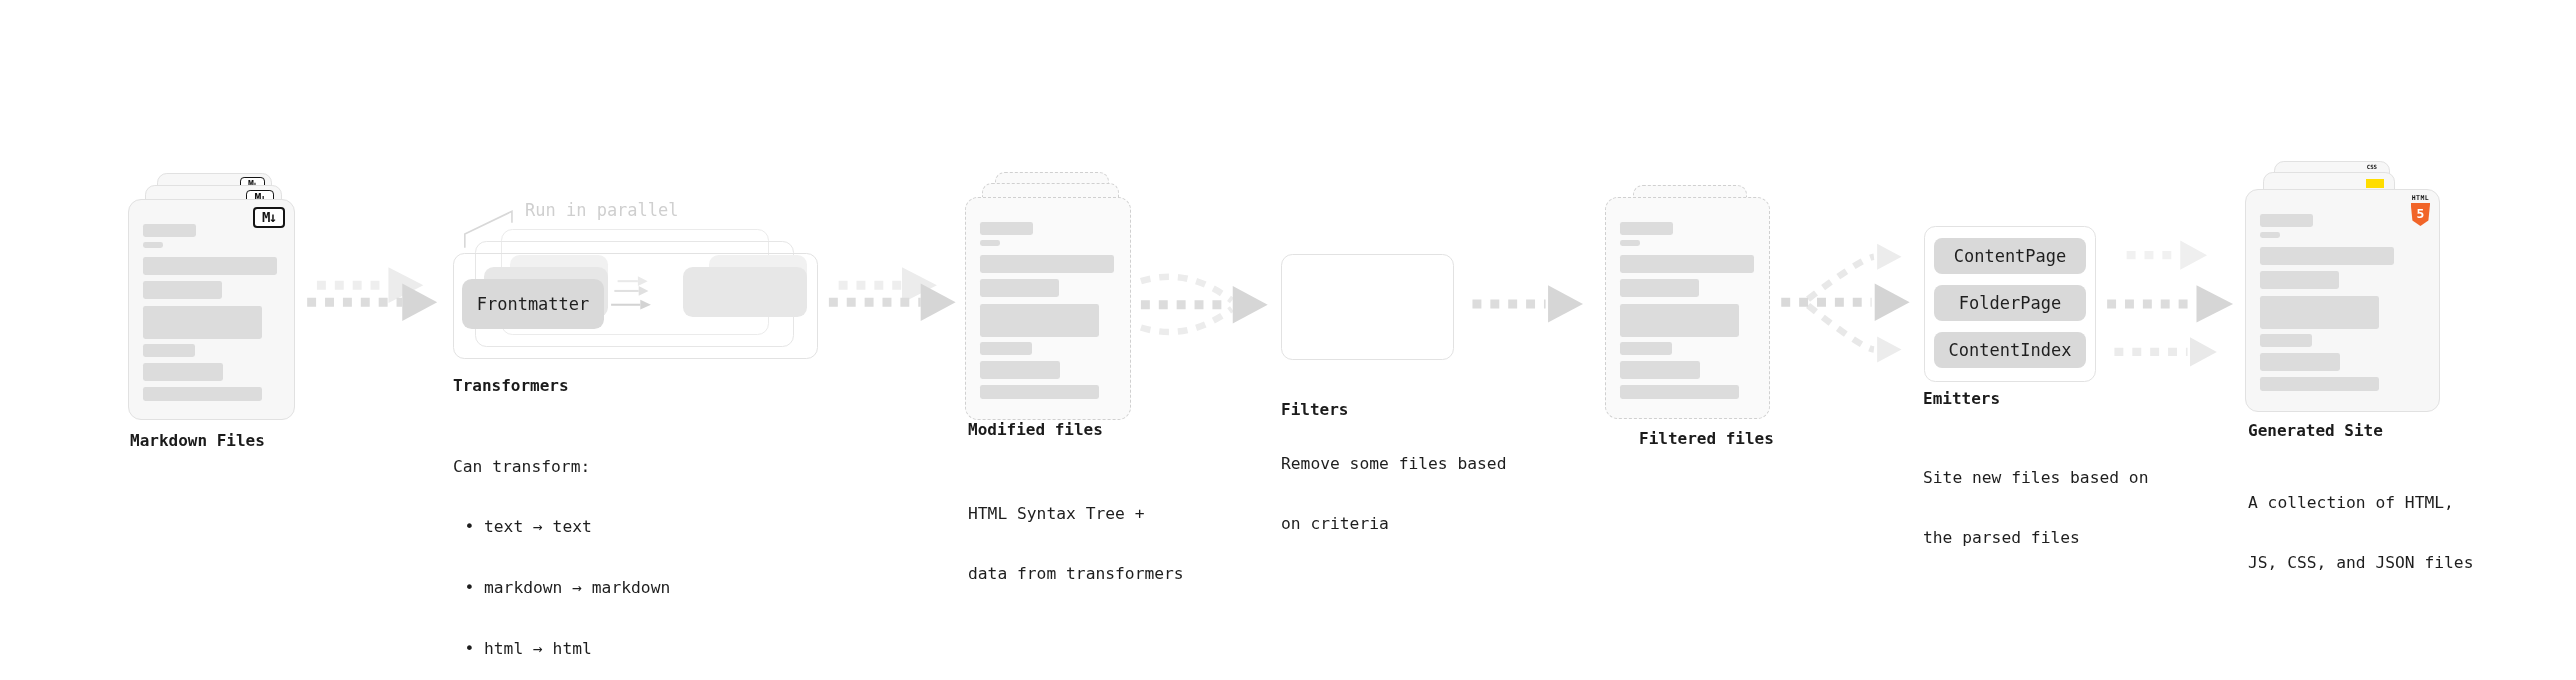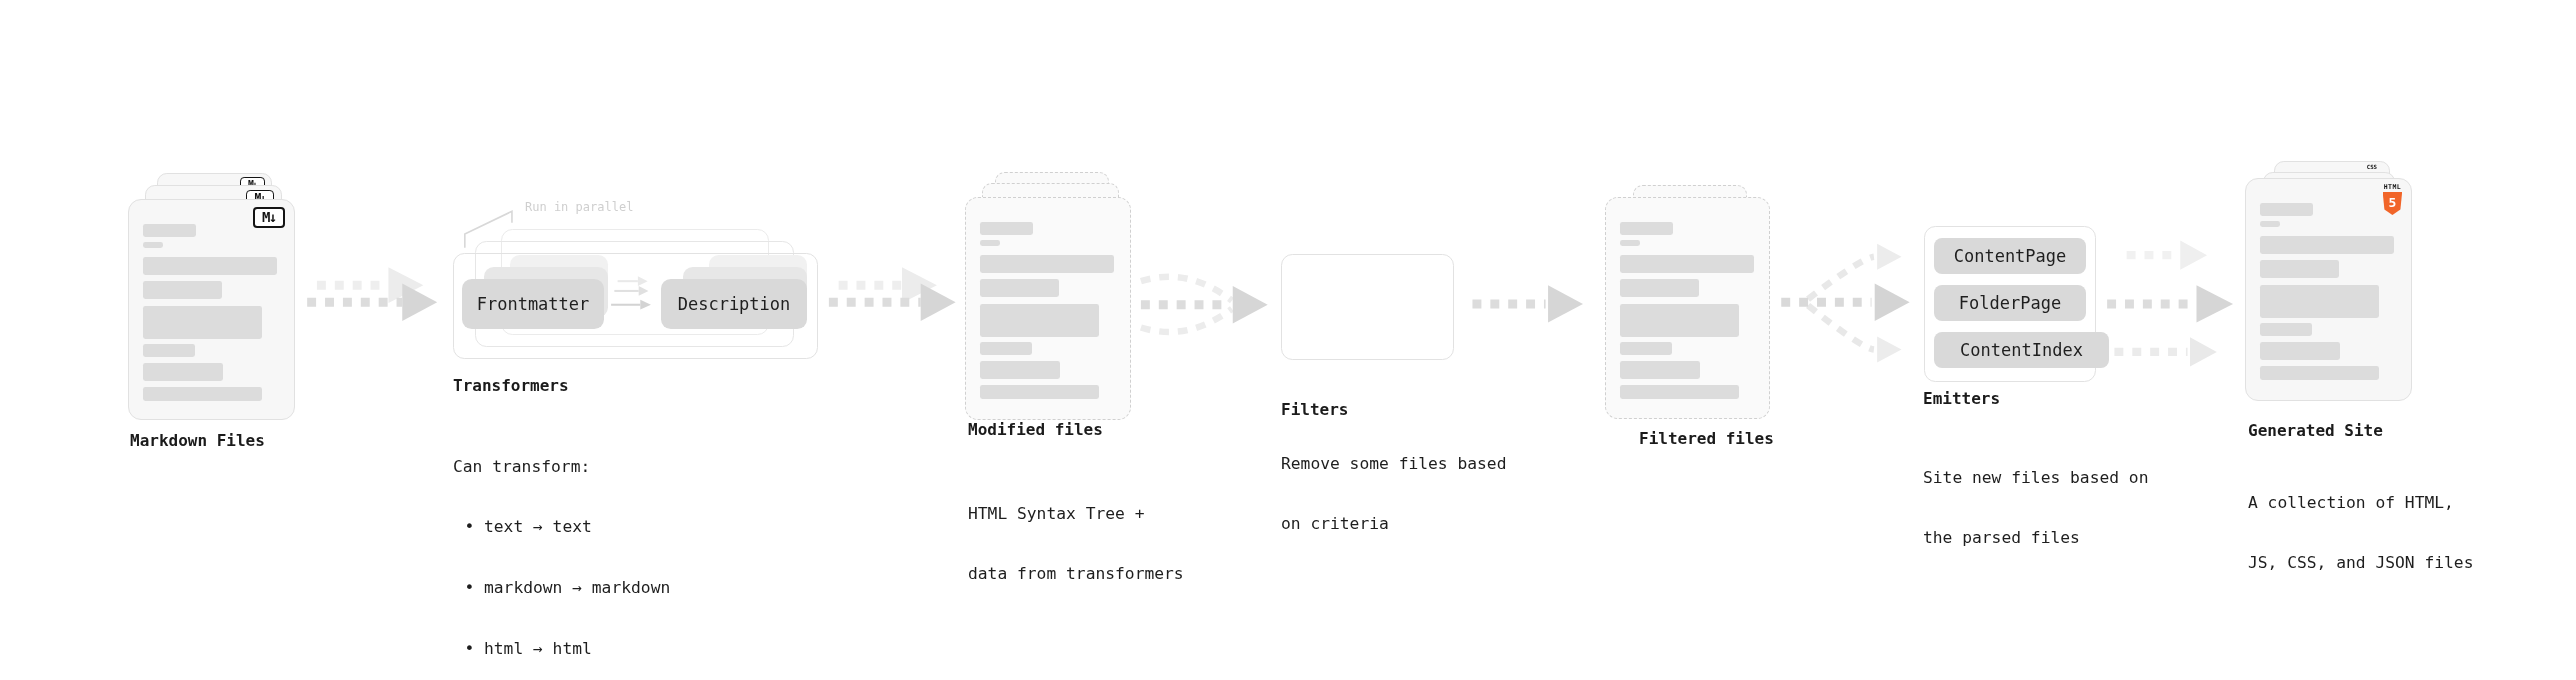--- a/index.html
+++ b/index.html
@@ -37,21 +37,21 @@
   .frame.l3{border-color:#ebebeb;}
   .btn{position:absolute;background:#d9d9d9;border-radius:9.8px;display:flex;align-items:center;justify-content:center;
        font-size:17px;color:#1f1f1f;z-index:4;}
   .ghost{position:absolute;border-radius:9.8px;z-index:3;}
   .ghost.g2{background:#e7e7e7;}
   .ghost.g3{background:#f1f1f1;}
 
   
   .h-label{position:absolute;font-size:16px;font-weight:600;line-height:24.4px;color:#1b1b1b;white-space:pre;z-index:5;}
   .body-text{position:absolute;font-size:16.3px;line-height:20.3px;color:#1e1e1e;white-space:pre;z-index:5;}
-  .annotation{position:absolute;font-size:12px;color:#cfcfcf;white-space:pre;z-index:5;}
+  .annotation{position:absolute;font-size:17px;color:#cfcfcf;white-space:pre;z-index:5;}
 </style>
 </head>
 <body>
 
 <div class="canvas">
 
   <svg class="connectors" width="2576" height="681" viewBox="0 0 3170 838">
 
     <g>
       <line x1="390" y1="351" x2="478" y2="351" stroke="#eeeeee" stroke-width="11" stroke-dasharray="11 11"></line>
@@ -132,21 +132,20 @@
 
   <div class="annotation" style="left:525px;top:200px;">Run in parallel</div>
   <div class="frame l3" style="left:501px;top:229px;width:268px;height:106px;"></div>
   <div class="frame l2" style="left:475px;top:241px;width:319px;height:106px;"></div>
   <div class="frame" style="left:453px;top:253px;width:365px;height:106px;"></div>
   <div class="ghost g3" style="left:510px;top:255px;width:98px;height:50px;"></div>
   <div class="ghost g3" style="left:709px;top:255px;width:98px;height:50px;"></div>
   <div class="ghost g2" style="left:484px;top:267px;width:124px;height:50px;"></div>
   <div class="ghost g2" style="left:683px;top:267px;width:124px;height:50px;"></div>
   <div class="btn" style="left:462px;top:279px;width:142px;height:50px;">Frontmatter</div>
-  <div class="btn" style="left:661px;top:279px;width:146px;height:50px;">Description</div>
   <div class="h-label" style="left:453px;top:374px;">Transformers</div>
   <div class="body-text" style="left:453px;top:416px;">
     <div>Can transform:</div>
     <div style="padding-left:11.4px;">• text → text</div>
     <div style="padding-left:11.4px;">• markdown → markdown</div>
     <div style="padding-left:11.4px;">• html → html</div>
   </div>
 
   <div class="file dashed back" style="left:995px;top:172px;width:114px;height:98px;"></div>
   <div class="file dashed back" style="left:982px;top:183px;width:137px;height:114px;"></div>
@@ -182,37 +181,37 @@
     <i style="left:14px;top:106px;width:119px;height:33px;"></i>
     <i style="left:14px;top:144px;width:52px;height:13px;"></i>
     <i style="left:14px;top:163px;width:80px;height:18px;"></i>
     <i style="left:14px;top:187px;width:119px;height:14px;"></i>
   </div>
   <div class="h-label" style="left:1607px;top:427px;margin-left:32px;">Filtered files</div>
 
   <div class="frame" style="left:1924px;top:226px;width:172px;height:156px;"></div>
   <div class="btn" style="left:1934px;top:238px;width:152px;height:36px;border-radius:8.1px;">ContentPage</div>
   <div class="btn" style="left:1934px;top:285px;width:152px;height:36px;border-radius:8.1px;">FolderPage</div>
-  <div class="btn" style="left:1934px;top:332px;width:175px;height:36px;border-radius:8.1px;">ContentIndex</div>
+  <div class="btn" style="left:1934px;top:332px;width:152px;height:36px;border-radius:8.1px;">ContentIndex</div>
   <div class="h-label" style="left:1923px;top:387px;">Emitters</div>
   <div class="body-text" style="left:1923px;top:427px;">
     <div>Site new files based on</div>
     <div>the parsed files</div>
   </div>
 
   <div class="file back" style="left:2274px;top:161px;width:116px;height:98px;">
     <span class="css-badge">
       <span class="w">CSS</span>
       <span class="bar" style="background-color: rgb(42, 109, 245);"></span>
     </span>
   </div>
   <div class="file back" style="left:2263px;top:172px;width:132px;height:114px;">
     <span class="js-badge" style="background-color: rgb(255, 221, 0);"></span>
   </div>
-  <div class="file" style="left:2245px;top:178px;width:167px;height:223px;">
+  <div class="file" style="left:2245px;top:189px;width:195px;height:223px;">
     <span class="html5-badge">
       <span class="w">HTML</span>
       <span class="shield" style="background-color: rgb(241, 101, 41);">5</span>
     </span>
     <i style="left:14px;top:24.4px;width:53px;height:13px;"></i>
     <i style="left:14px;top:42px;width:19.5px;height:5.7px;"></i>
     <i style="left:14px;top:57px;width:134px;height:18px;"></i>
     <i style="left:14px;top:81px;width:79px;height:18px;"></i>
     <i style="left:14px;top:106px;width:119px;height:33px;"></i>
     <i style="left:14px;top:144px;width:52px;height:13px;"></i>

